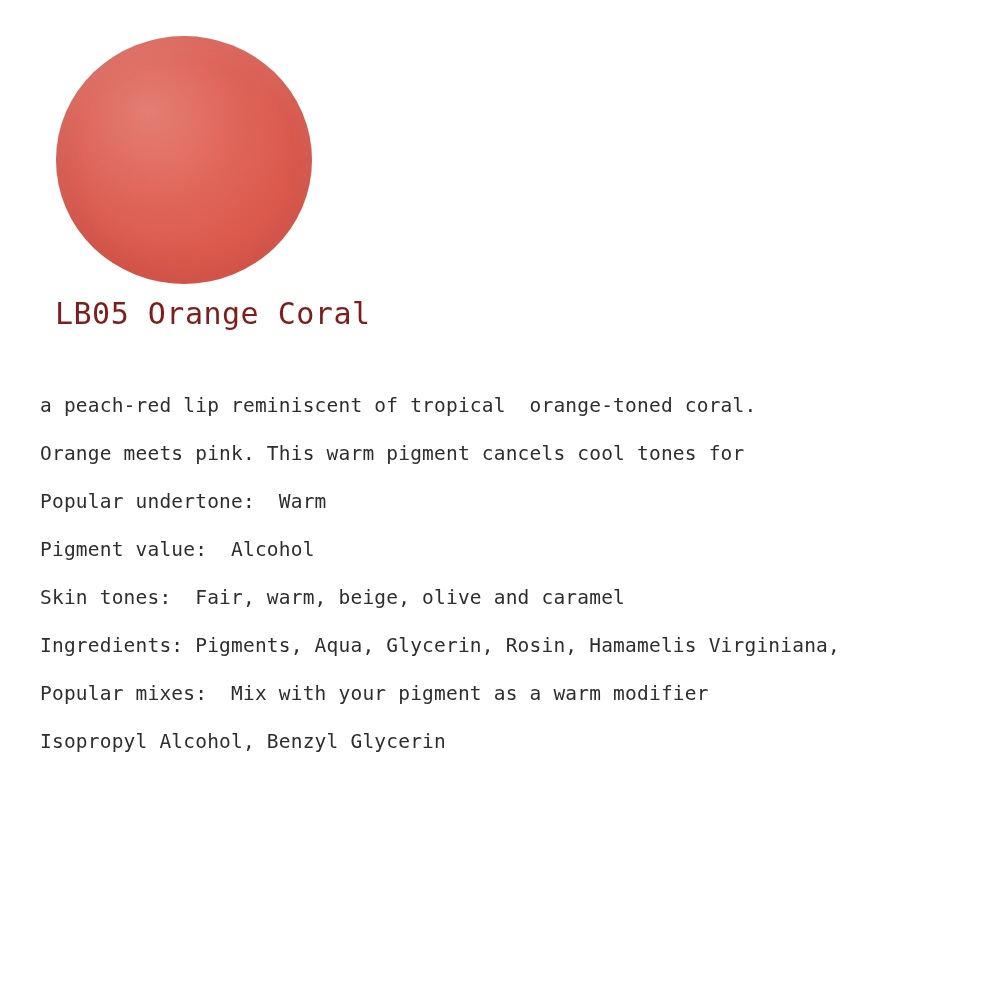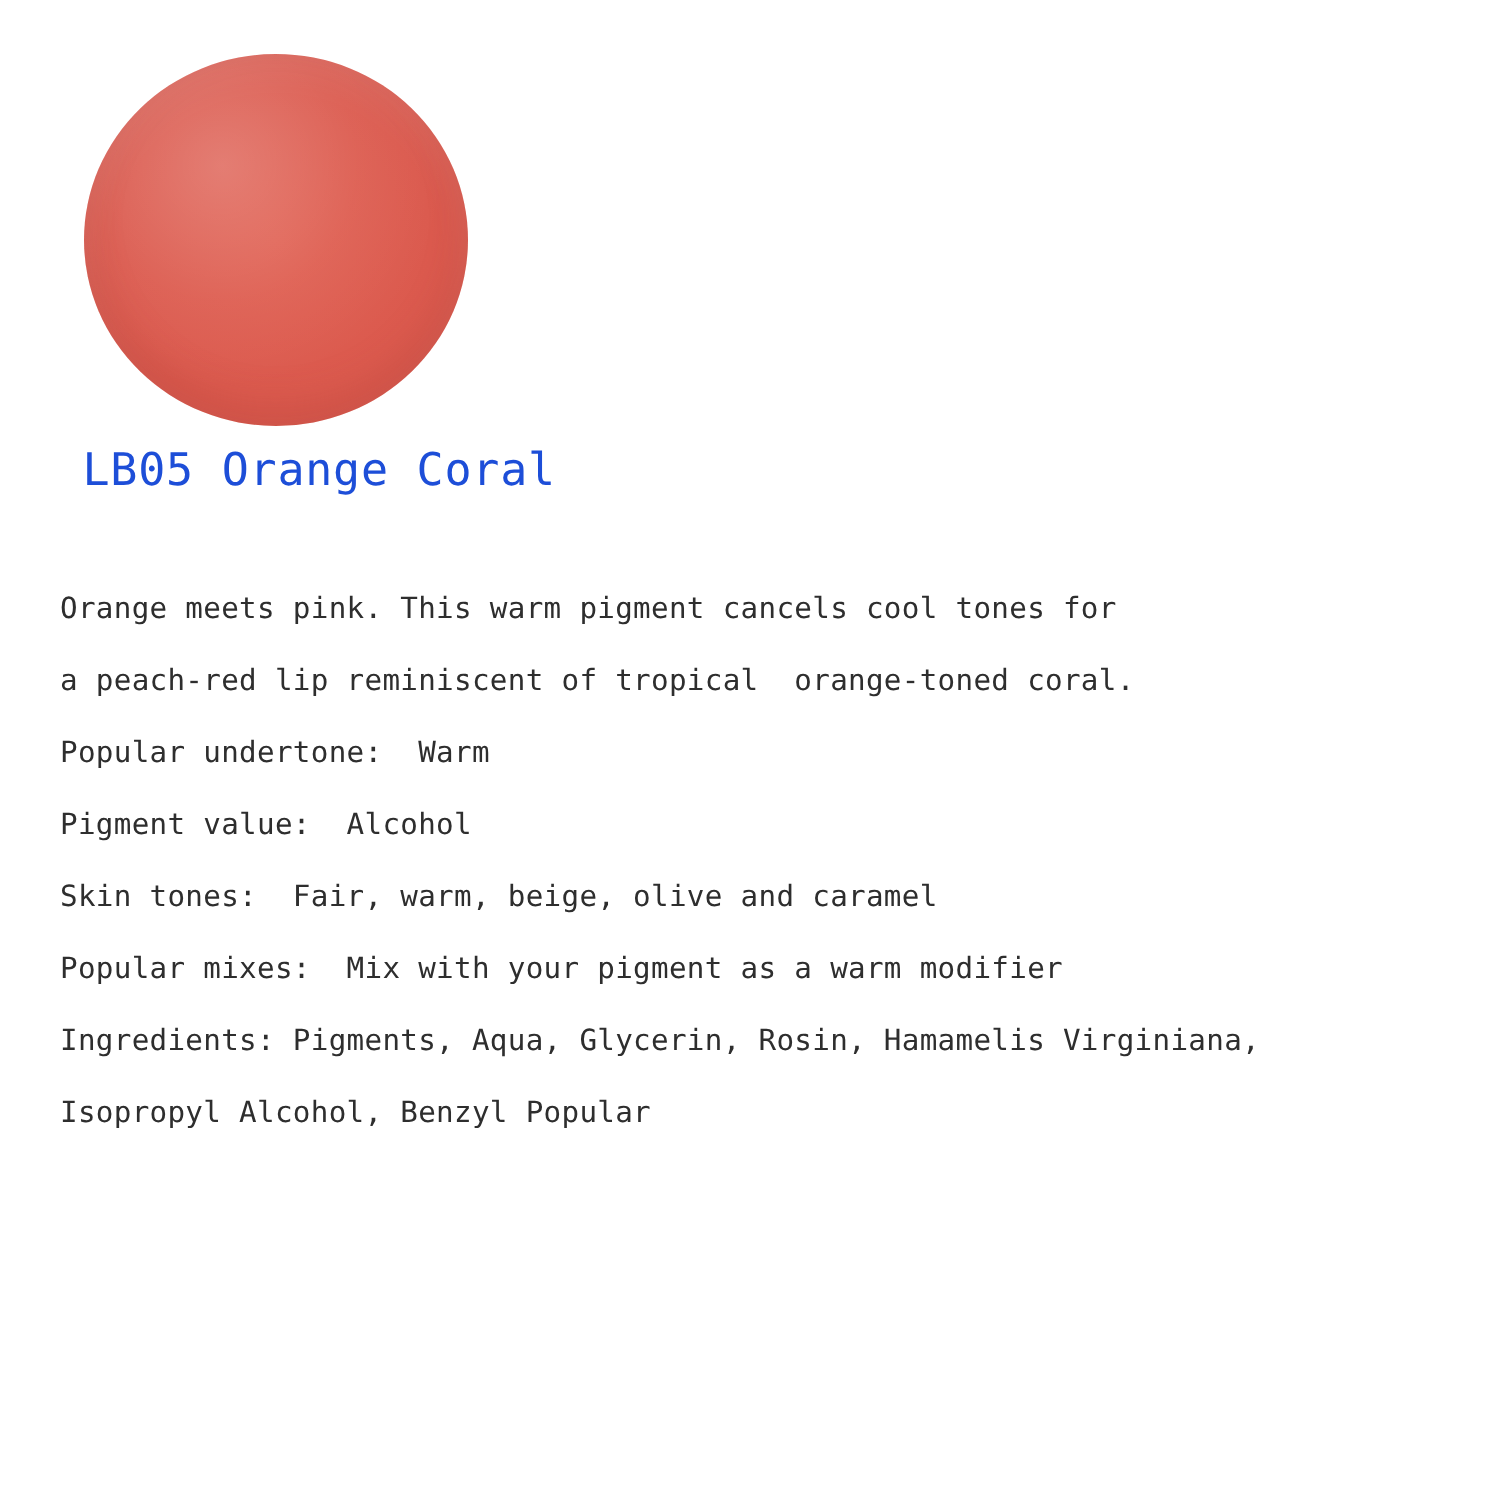--- a/index.html
+++ b/index.html
@@ -42,21 +42,21 @@
     inset: 0;
     border-radius: 50%;
     box-shadow: inset 0 -14px 26px rgba(175,60,50,0.20), inset 0 10px 22px rgba(255,255,255,0.10);
   }
   .title {
     position: absolute;
     left: 55px;
     top: 296px;
     font-size: 30px;
     letter-spacing: 0.5px;
-    color: #1d4ed8;
+    color: #7f1d1d;
     white-space: nowrap;
   }
   .body-text {
     position: absolute;
     left: 40px;
     top: 382px;
     width: 910px;
     font-size: 19.5px;
     line-height: 48px;
     color: #2e2e2e;
@@ -75,23 +75,23 @@
 
 <div class="page">
 
   <div class="swatch-wrap">
     <div class="swatch"></div>
   </div>
 
   <div class="title">LB05 Orange Coral</div>
 
   <div class="body-text">
+    <p class="desc-line">a peach-red lip reminiscent of tropical  orange-toned coral.</p>
     <p class="desc-line">Orange meets pink. This warm pigment cancels cool tones for</p>
-    <p class="desc-line">a peach-red lip reminiscent of tropical  orange-toned coral.</p>
     <p class="desc-line">Popular undertone:  Warm</p>
     <p class="desc-line">Pigment value:  Alcohol</p>
     <p class="desc-line">Skin tones:  Fair, warm, beige, olive and caramel</p>
+    <p class="desc-line">Ingredients: Pigments, Aqua, Glycerin, Rosin, Hamamelis Virginiana,</p>
     <p class="desc-line">Popular mixes:  Mix with your pigment as a warm modifier</p>
-    <p class="desc-line">Ingredients: Pigments, Aqua, Glycerin, Rosin, Hamamelis Virginiana,</p>
-    <p class="desc-line">Isopropyl Alcohol, Benzyl Popular</p>
+    <p class="desc-line">Isopropyl Alcohol, Benzyl Glycerin</p>
   </div>
 
 </div>
 
 </body></html>

